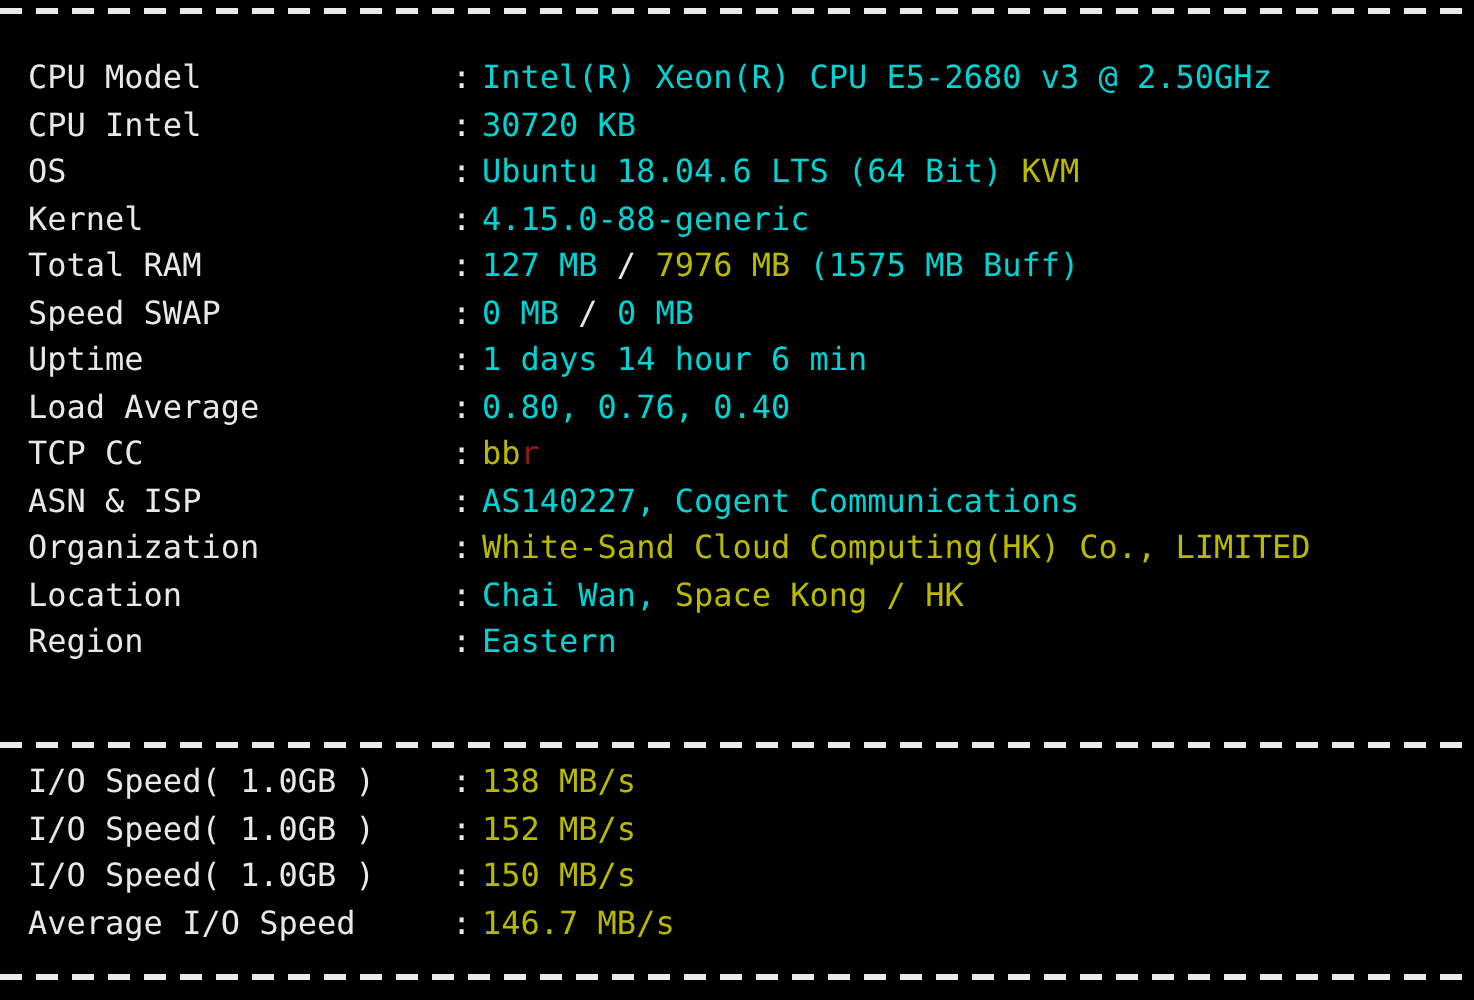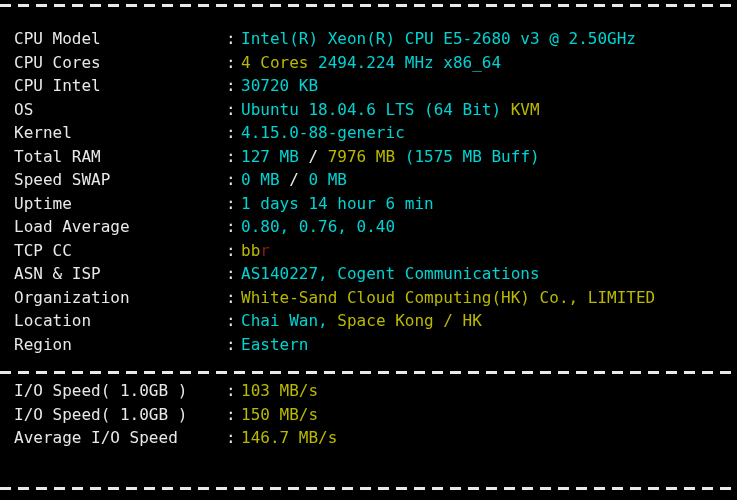--- a/index.html
+++ b/index.html
@@ -62,38 +62,38 @@
 </style>
 </head>
 <body>
 
 <div id="terminal">
 
   <div class="sep" id="sep-top"></div>
 
   <div class="block" id="block-system">
       <div class="row"><span class="lbl">CPU Model</span><span class="colon">:</span><span class="val"><span class="c">Intel(R) Xeon(R) CPU E5-2680 v3 @ 2.50GHz</span></span></div>
-      <div class="row"><span class="lbl">CPU Cores</span><span class="colon">:</span><span class="val"><span class="y">4 Cores</span><span class="w"> </span><span class="c">2494.224 MHz x86_64</span></span></div>
       <div class="row"><span class="lbl">CPU Intel</span><span class="colon">:</span><span class="val"><span class="c">30720 KB</span></span></div>
       <div class="row"><span class="lbl">OS</span><span class="colon">:</span><span class="val"><span class="c">Ubuntu 18.04.6 LTS (64 Bit)</span><span class="w"> </span><span class="y">KVM</span></span></div>
       <div class="row"><span class="lbl">Kernel</span><span class="colon">:</span><span class="val"><span class="c">4.15.0-88-generic</span></span></div>
       <div class="row"><span class="lbl">Total RAM</span><span class="colon">:</span><span class="val"><span class="c">127 MB</span><span class="w"> / </span><span class="y">7976 MB</span><span class="w"> </span><span class="c">(1575 MB Buff)</span></span></div>
       <div class="row"><span class="lbl">Speed SWAP</span><span class="colon">:</span><span class="val"><span class="c">0 MB</span><span class="w"> / </span><span class="c">0 MB</span></span></div>
       <div class="row"><span class="lbl">Uptime</span><span class="colon">:</span><span class="val"><span class="c">1 days 14 hour 6 min</span></span></div>
       <div class="row"><span class="lbl">Load Average</span><span class="colon">:</span><span class="val"><span class="c">0.80, 0.76, 0.40</span></span></div>
       <div class="row"><span class="lbl">TCP CC</span><span class="colon">:</span><span class="val"><span class="y">bb</span><span class="r">r</span></span></div>
       <div class="row"><span class="lbl">ASN &amp; ISP</span><span class="colon">:</span><span class="val"><span class="c">AS140227, Cogent Communications</span></span></div>
       <div class="row"><span class="lbl">Organization</span><span class="colon">:</span><span class="val"><span class="y">White-Sand Cloud Computing(HK) Co., LIMITED</span></span></div>
       <div class="row"><span class="lbl">Location</span><span class="colon">:</span><span class="val"><span class="c">Chai Wan,</span><span class="w"> </span><span class="y">Space Kong / HK</span></span></div>
       <div class="row"><span class="lbl">Region</span><span class="colon">:</span><span class="val"><span class="c">Eastern</span></span></div>
     </div>
 
   <div class="sep" id="sep-middle"></div>
 
   <div class="block" id="block-io">
-      <div class="row"><span class="lbl">I/O Speed( 1.0GB )</span><span class="colon">:</span><span class="val"><span class="y">103 MB/s</span></span></div>
+      <div class="row"><span class="lbl">I/O Speed( 1.0GB )</span><span class="colon">:</span><span class="val"><span class="y">138 MB/s</span></span></div>
+      <div class="row"><span class="lbl">I/O Speed( 1.0GB )</span><span class="colon">:</span><span class="val"><span class="y">152 MB/s</span></span></div>
       <div class="row"><span class="lbl">I/O Speed( 1.0GB )</span><span class="colon">:</span><span class="val"><span class="y">150 MB/s</span></span></div>
       <div class="row"><span class="lbl">Average I/O Speed</span><span class="colon">:</span><span class="val"><span class="y">146.7 MB/s</span></span></div>
     </div>
 
   <div class="sep" id="sep-bottom"></div>
 
 </div>
 
 </body></html>

